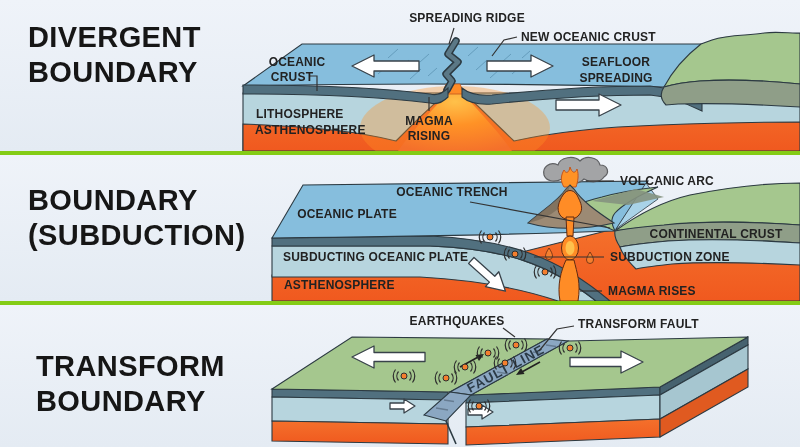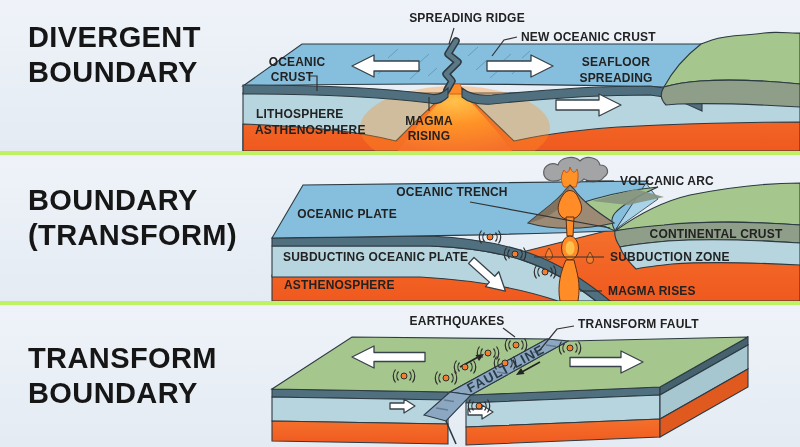--- a/index.html
+++ b/index.html
@@ -1,28 +1,28 @@
 <!DOCTYPE html>
 <html><head>
 <meta charset="utf-8">
 <title>Diagram</title>
 <style>
   html,body{margin:0;padding:0;background:#ffffff;}
-  .stage{position:relative;width:800px;height:447px;background:#bef264;overflow:hidden;
+  .stage{position:relative;width:800px;height:447px;background:#84cc16;overflow:hidden;
          font-family:"Liberation Sans",sans-serif;}
   .panel{position:absolute;left:0;width:800px;background:linear-gradient(180deg,#eff3f9 0%,#e4ebf3 100%);}
   #panel-divergent{top:0;height:151px;}
   #panel-convergent{top:155px;height:146px;}
   #panel-transform{top:305px;height:142px;}
   .panel svg{position:absolute;left:0;top:0;display:block;}
   .panel-title{position:absolute;left:28px;z-index:2;color:#161616;font-weight:700;
                font-size:29px;line-height:35px;letter-spacing:.4px;}
   #panel-divergent .panel-title{top:20px;}
   #panel-convergent .panel-title{top:28px;}
-  #panel-transform .panel-title{top:36px;}
+  #panel-transform .panel-title{top:44px;margin-left:8px;}
   svg text{font-family:"Liberation Sans",sans-serif;font-size:12px;font-weight:600;
            fill:#222222;letter-spacing:.2px;}
   .leader{stroke:#333333;stroke-width:1.2;fill:none;}
   .outl{stroke:#2c3a42;stroke-width:1.1;}
   .arrow{fill:#ffffff;stroke:#38424a;stroke-width:1.3;stroke-linejoin:round;}
   .hatch{stroke:#4e86a6;stroke-width:1;}
   .fhatch{stroke:#5d7186;stroke-width:1.4;}
 </style>
 </head>
 <body>
@@ -110,21 +110,21 @@
       <text x="256" y="118">LITHOSPHERE</text>
       <text x="255" y="134">ASTHENOSPHERE</text>
       <text x="429" y="125" text-anchor="middle">MAGMA</text>
       <text x="429" y="140" text-anchor="middle">RISING</text>
     </svg>
   </section>
 
   <section class="panel" id="panel-convergent">
     <div class="panel-title">
       <div>BOUNDARY</div>
-      <div>(TRANSFORM)</div>
+      <div>(SUBDUCTION)</div>
     </div>
     <svg width="800" height="146" viewBox="0 0 800 146">
 
       <path class="outl" d="M272,120 L430,120 L614,74 L800,74 L800,146 L272,146 Z" fill="url(#asthGrad)"></path>
 
       <path class="outl" d="M272,91 L430,91 C505,94 548,108 596,146 L558,146 C520,133 474,125 420,122 L272,122 Z" fill="#b7d5de"></path>
 
       <path class="outl" d="M272,83 L430,81 C510,85 558,102 610,146 L596,146 C548,108 505,94 430,91 L272,91 Z" fill="#51707f"></path>
 
       <g transform="translate(478,98) rotate(42)">

